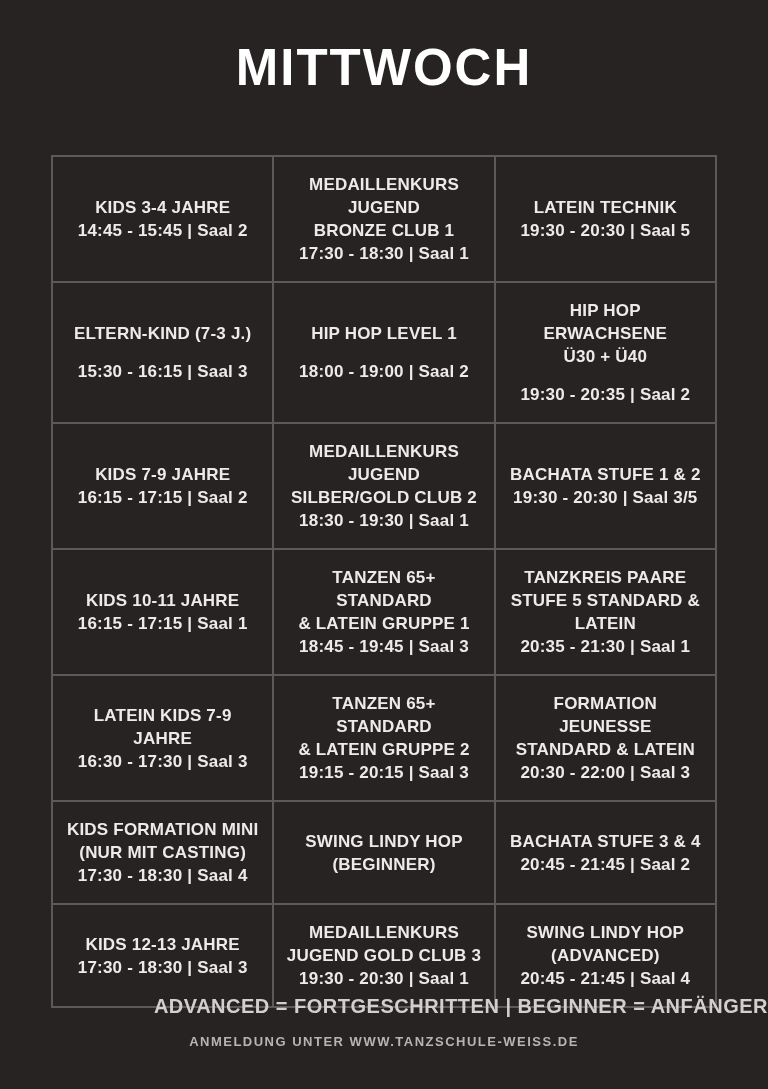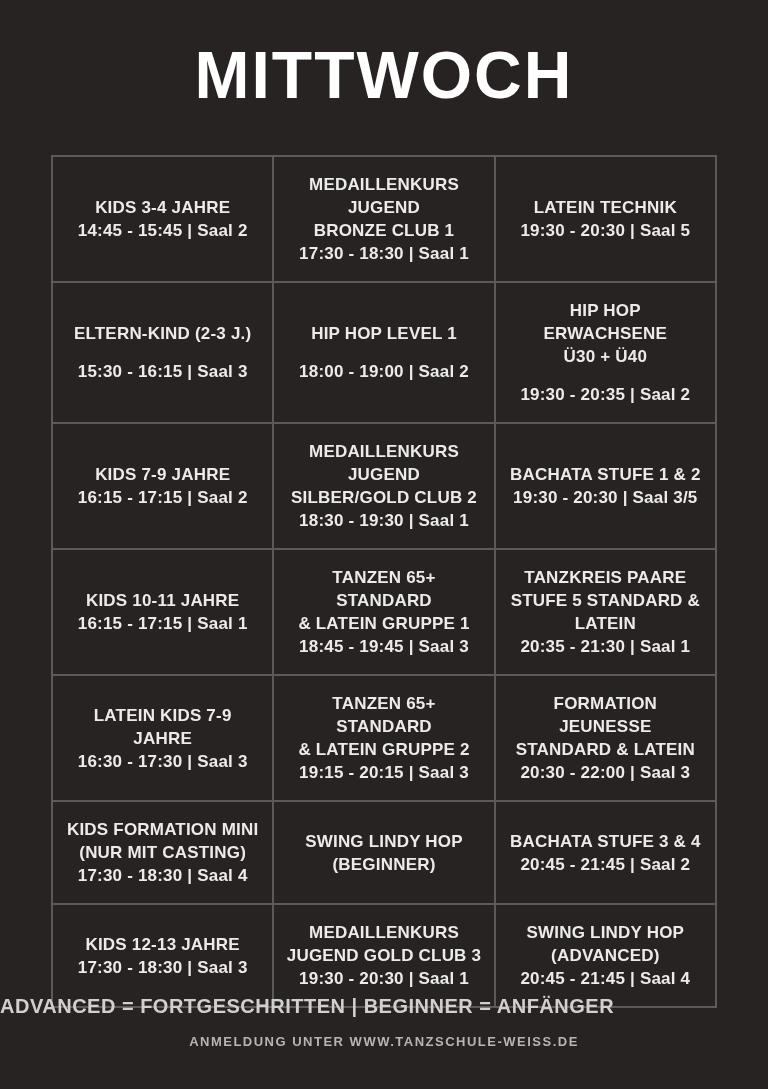--- a/index.html
+++ b/index.html
@@ -12,21 +12,21 @@
     background: var(--bg, #272322);
     font-family: "Liberation Sans", sans-serif;
     overflow: hidden;
   }
   .title {
     position: absolute;
     top: 42px;
     left: 0;
     width: 100%;
     text-align: center;
-    font-size: 66px;
+    font-size: 51px;
     line-height: 1;
     font-weight: 900;
     letter-spacing: 2px;
     color: var(--title-color, #ffffff);
   }
   .grid {
     position: absolute;
     left: 51px;
     top: 155px;
     width: 666px;
@@ -63,21 +63,21 @@
     font-size: 17px;
     font-weight: 700;
     line-height: 23px;
     letter-spacing: 0.2px;
   }
   .footer-legend {
     position: absolute;
     top: 995px;
     left: 0;
     width: 100%;
-    text-align: left;
+    text-align: right;
     font-size: 20px;
     font-weight: 700;
     letter-spacing: 0.5px;
     color: var(--footer-primary, #d2d0ce);
   }
   .footer-registration {
     position: absolute;
     top: 1034px;
     left: 0;
     width: 100%;
@@ -106,21 +106,21 @@
 BRONZE CLUB 1</div>
           <div class="class-time">17:30 - 18:30 | Saal 1</div>
         </div>
         <div class="cell">
           <div class="class-name">LATEIN TECHNIK</div>
           <div class="class-time">19:30 - 20:30 | Saal 5</div>
         </div>
       </div>
       <div class="grid-row">
         <div class="cell">
-          <div class="class-name">ELTERN-KIND (2-3 J.)</div>
+          <div class="class-name">ELTERN-KIND (7-3 J.)</div>
           <div class="class-time">15:30 - 16:15 | Saal 3</div>
         </div>
         <div class="cell">
           <div class="class-name">HIP HOP LEVEL 1</div>
           <div class="class-time">18:00 - 19:00 | Saal 2</div>
         </div>
         <div class="cell">
           <div class="class-name">HIP HOP
 ERWACHSENE
 Ü30 + Ü40</div>

